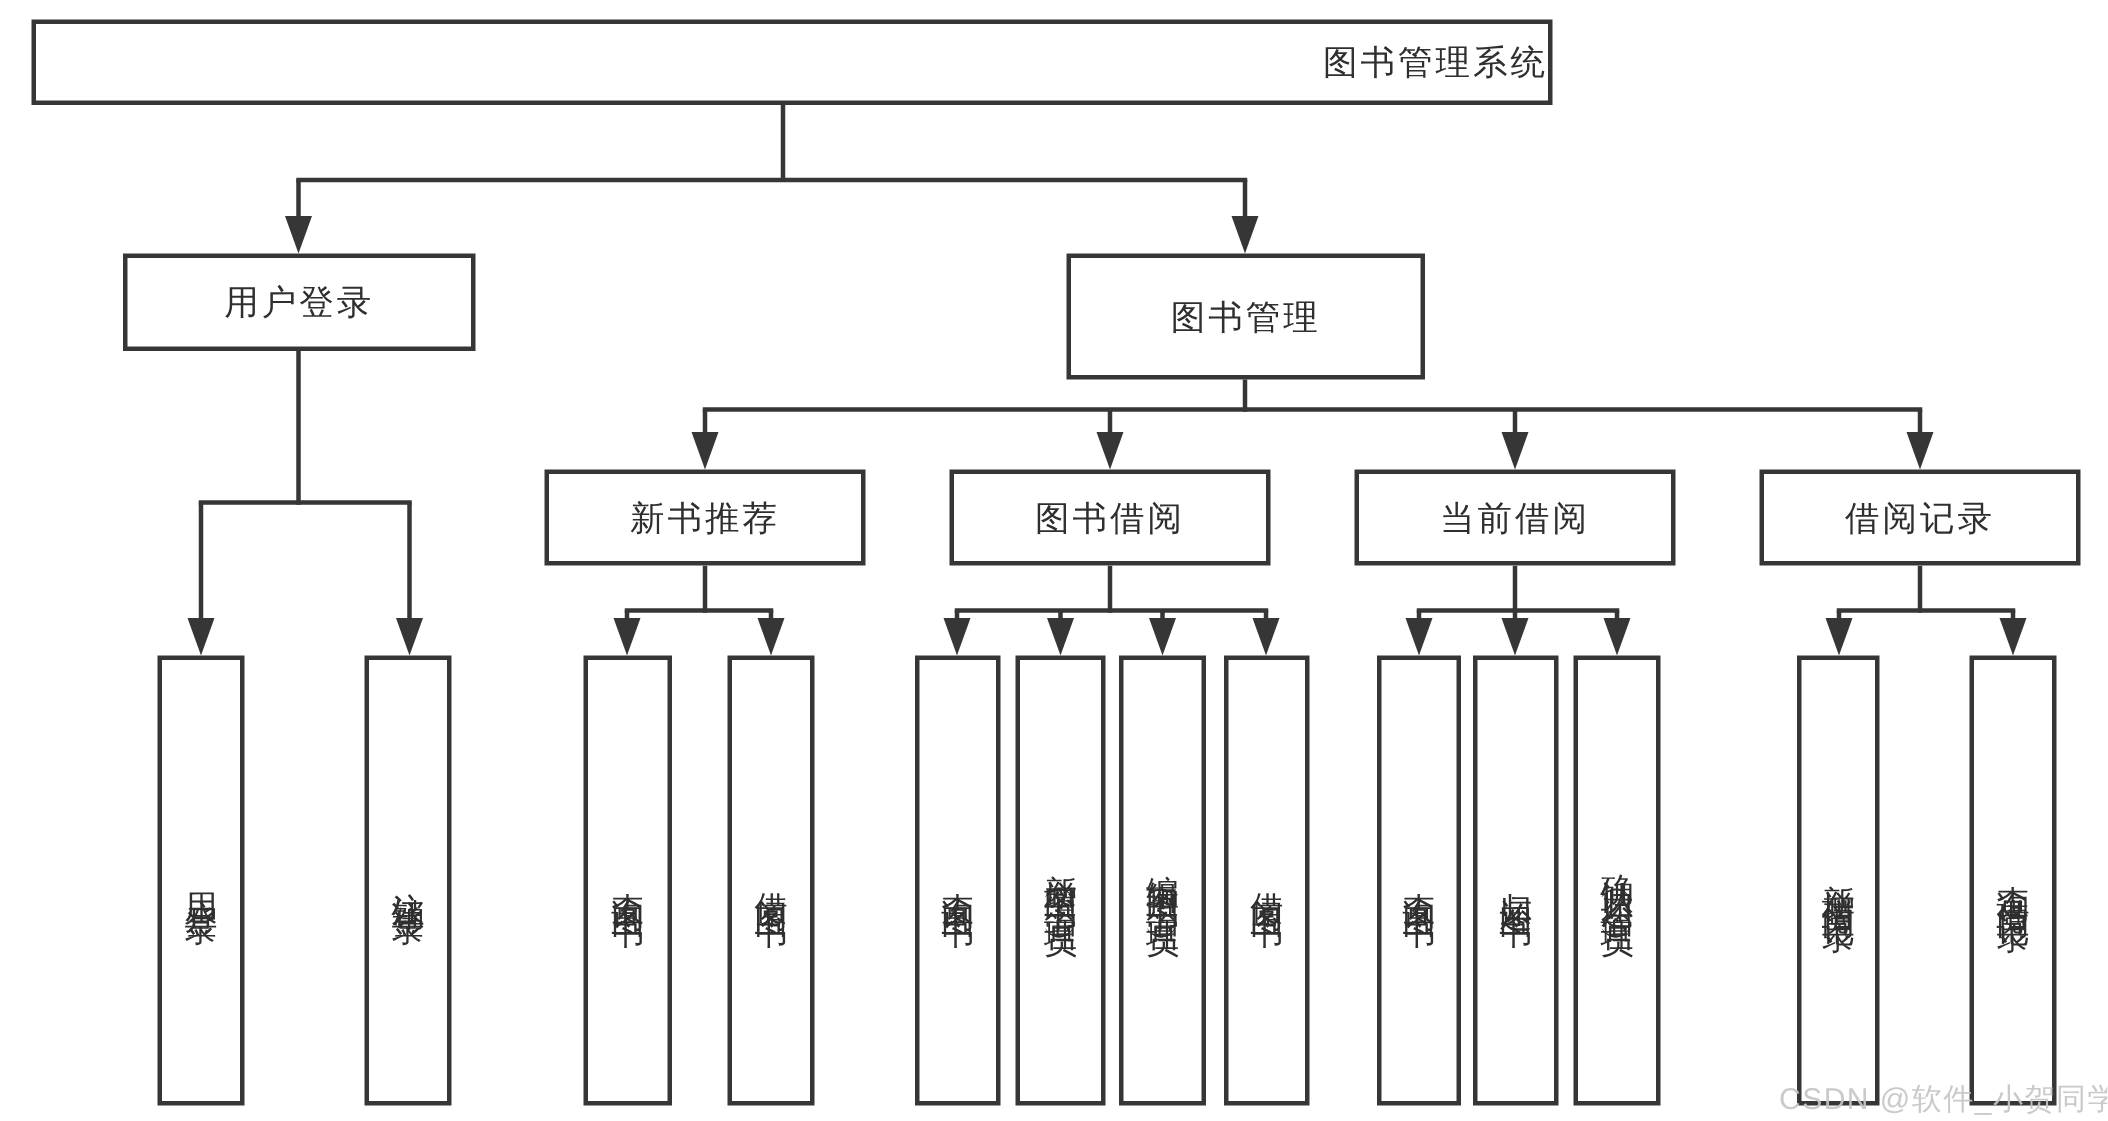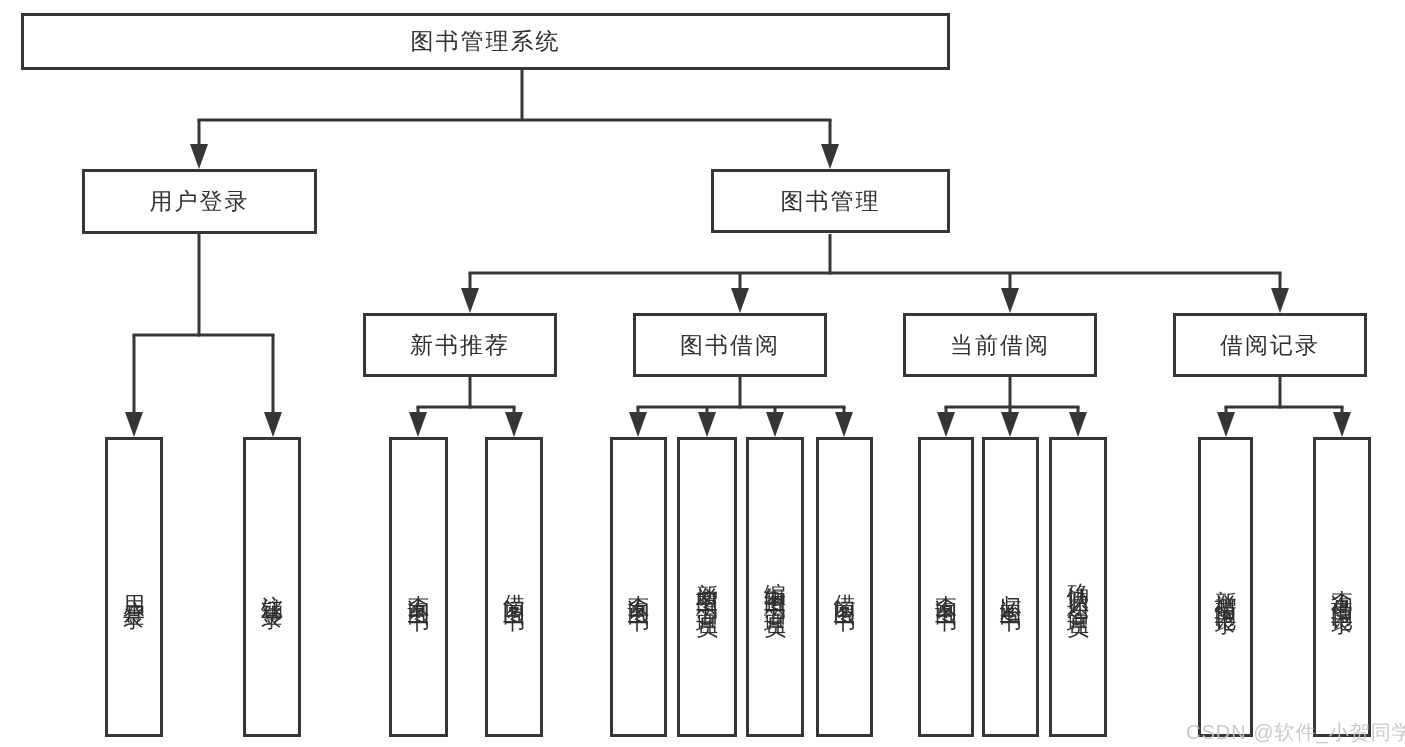--- a/index.html
+++ b/index.html
@@ -18,24 +18,24 @@
   .box {
     position: absolute;
     border: 3px solid #363636;
     background: #ffffff;
     display: flex;
     align-items: center;
     justify-content: center;
     color: #2f2f2f;
   }
   .hlabel { font-size: 23px; letter-spacing: 2px; white-space: nowrap; }
-  .root  { left: 21px;  top: 13px;  width: 929px; height: 57px; }
+  .root  { left: 21px;  top: 13px;  width: 1014px; height: 57px; justify-content: flex-end; }
   .lvl2a { left: 82px;  top: 169px; width: 235px;  height: 65px; }
-  .lvl2b { left: 711px; top: 169px; width: 239px;  height: 64px; text-align: center; }
-  .lvl3  { top: 313px; width: 194px; height: 64px; }
+  .lvl2b { left: 711px; top: 169px; width: 239px;  height: 84px; text-align: center; }
+  .lvl3  { top: 313px; width: 214px; height: 64px; }
   .leaf  { top: 437px; height: 300px; }
   .vlabel {
     writing-mode: vertical-rl;
     text-orientation: mixed;
     font-size: 22px;
     line-height: 1;
     letter-spacing: 5px;
     white-space: nowrap;
   }
   .watermark {

